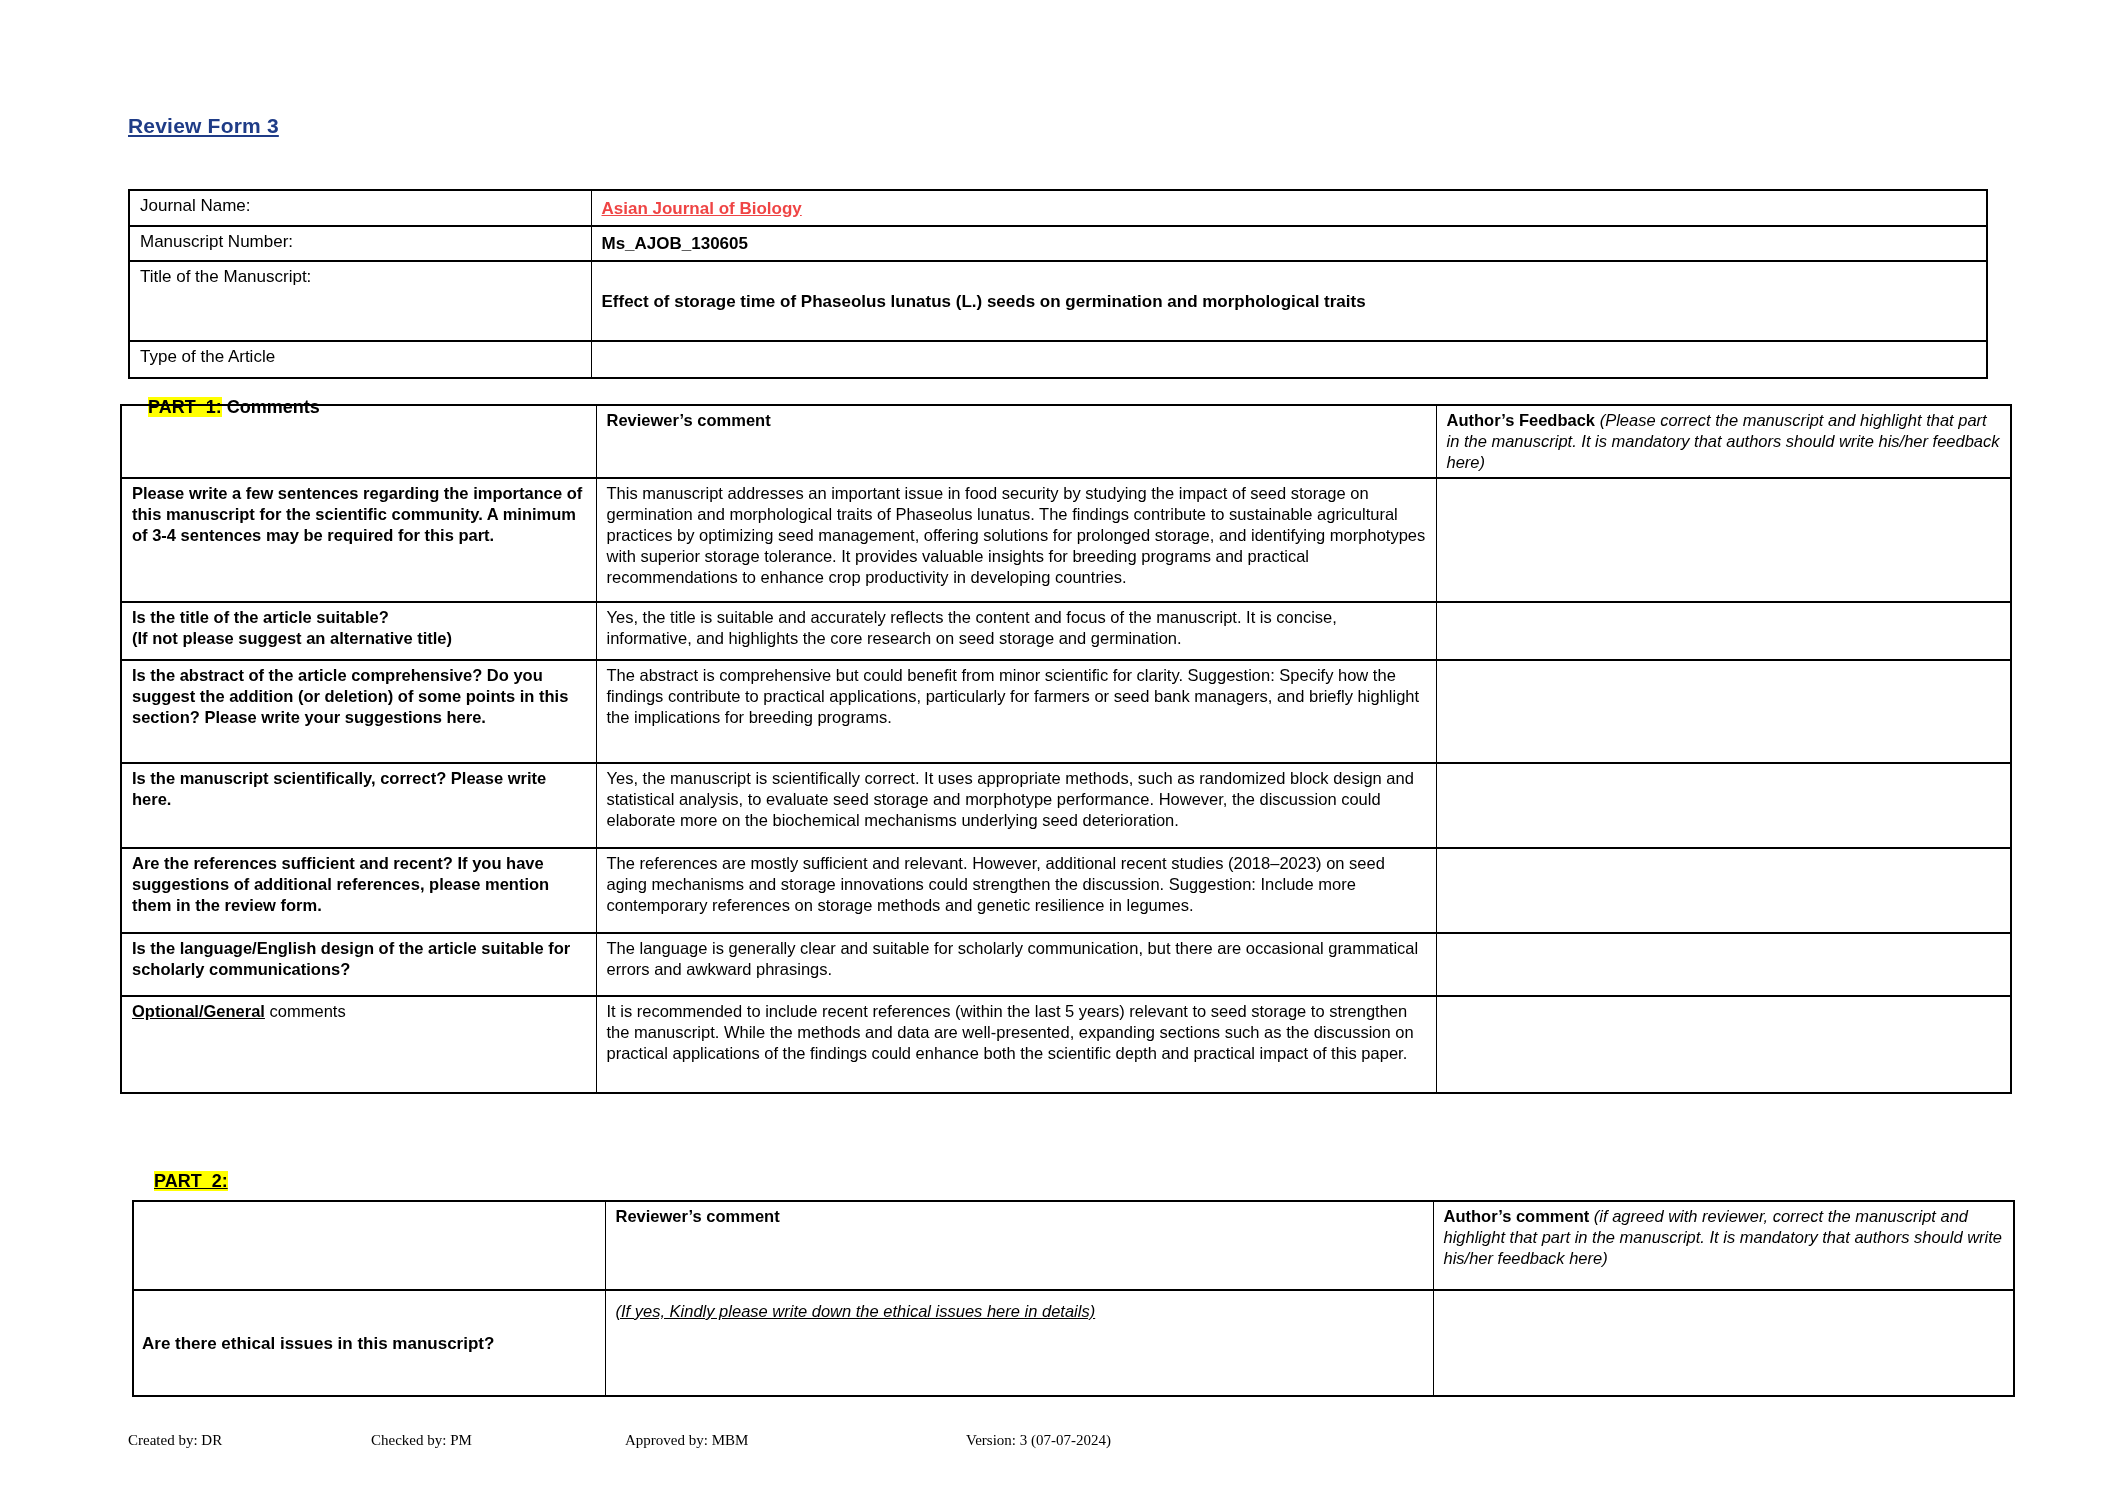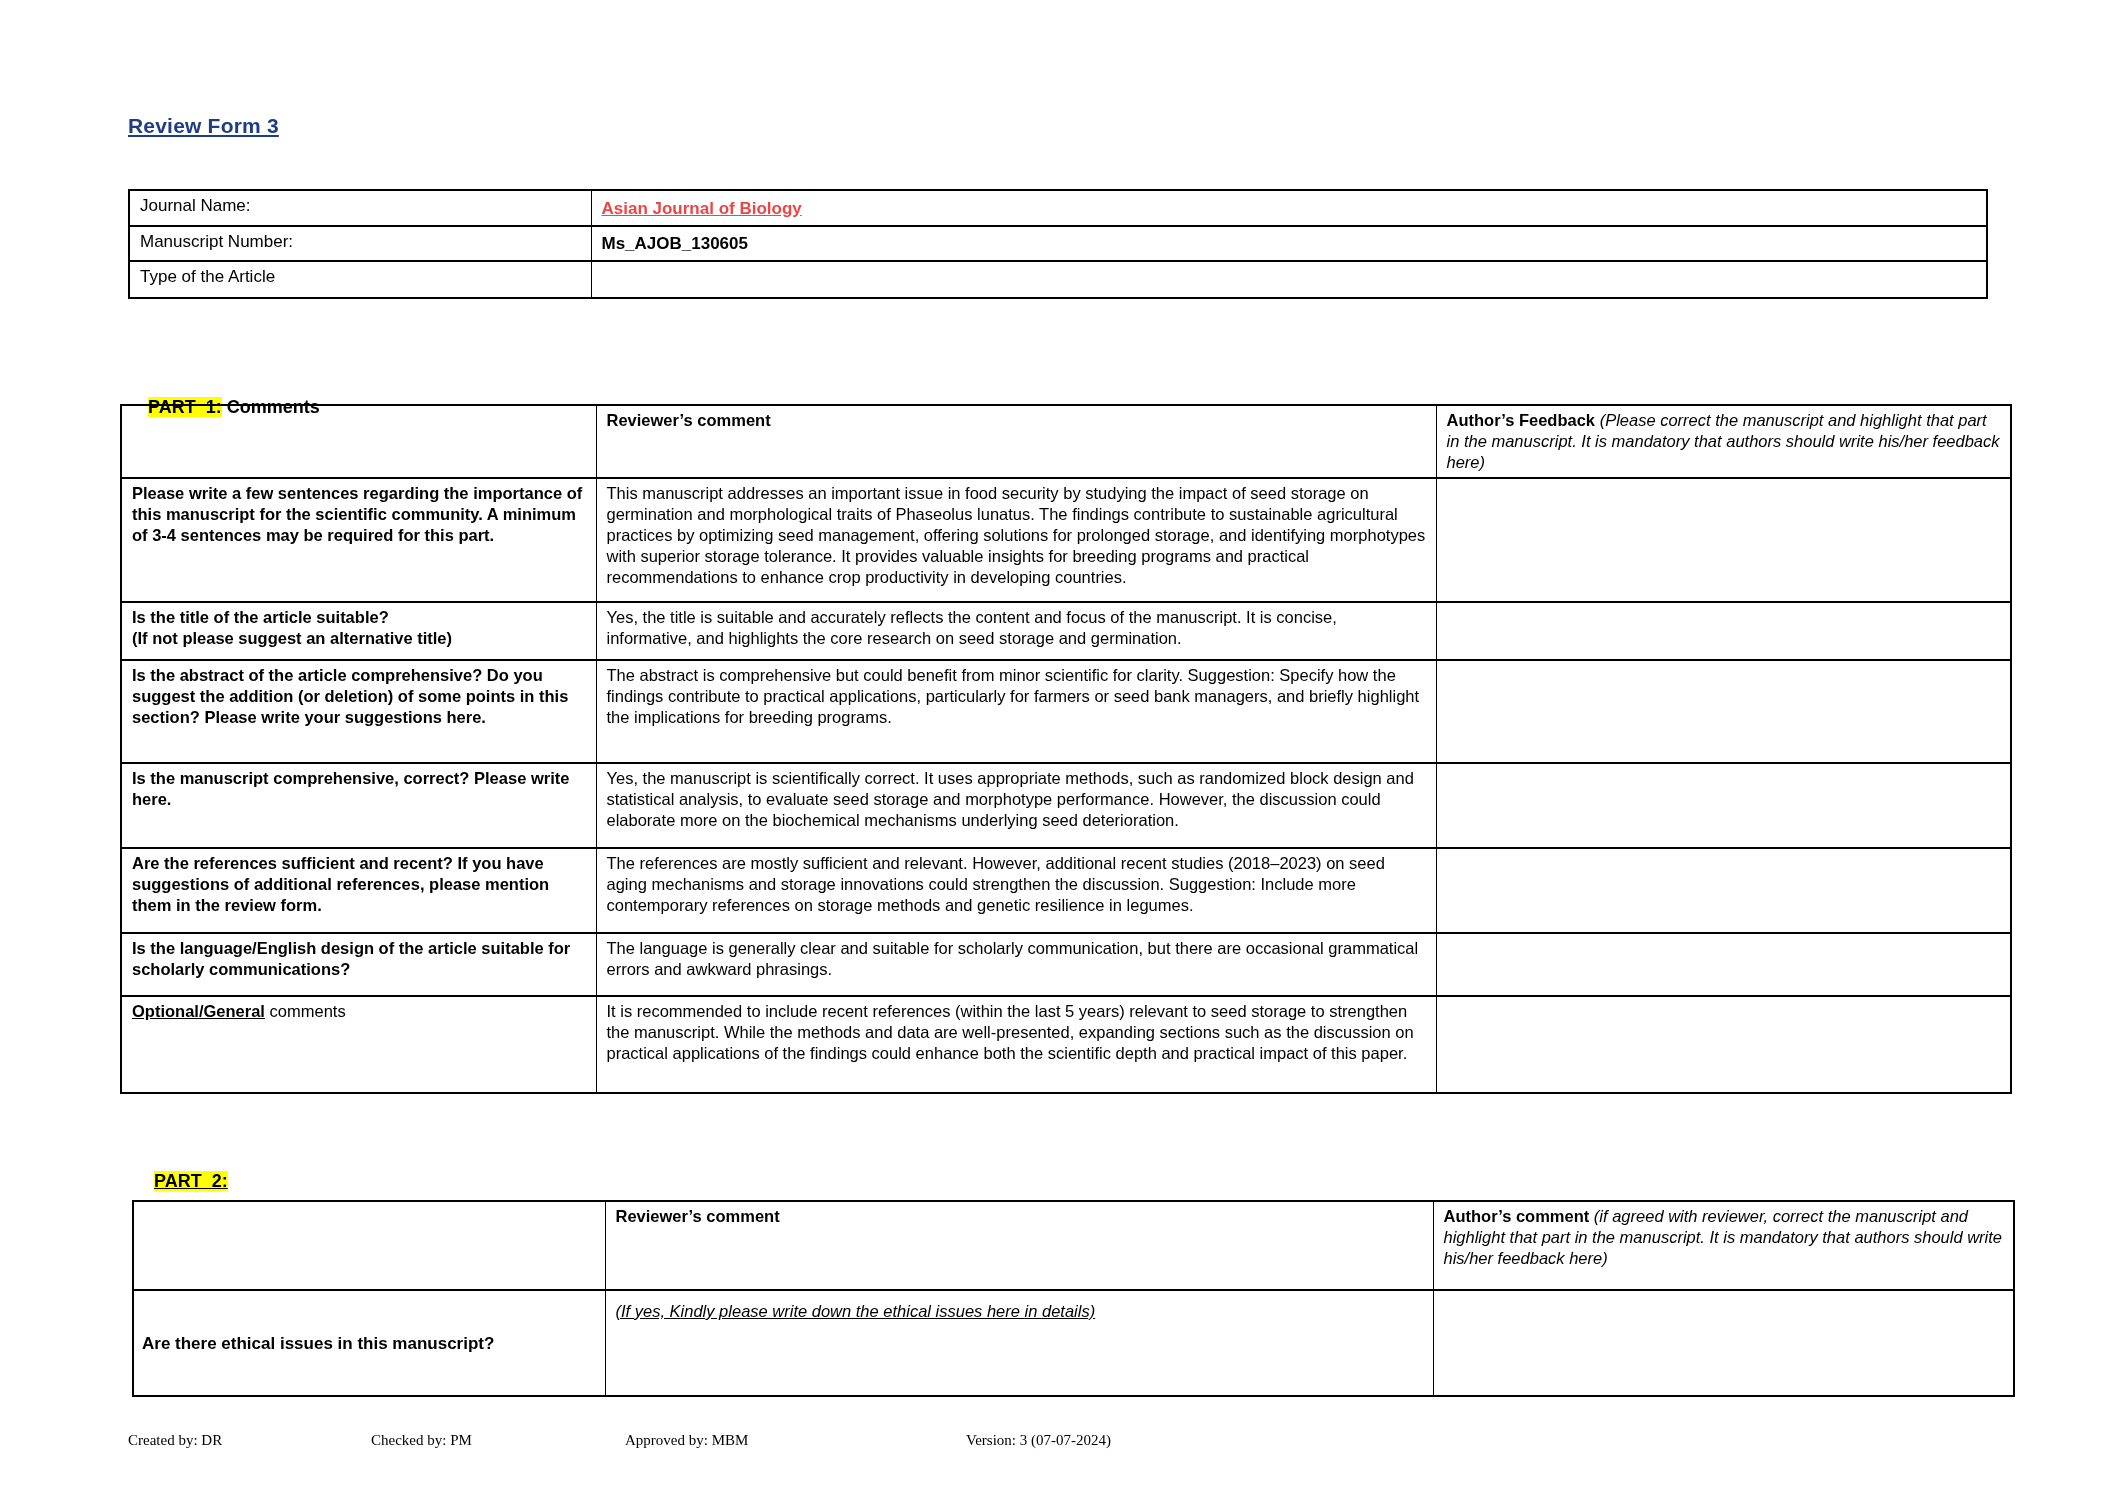--- a/index.html
+++ b/index.html
@@ -93,20 +93,24 @@
     </colgroup>
       <tbody>
         <tr class="jr1">
       <td class="lbl">Journal Name:</td>
       <td class="val"><a class="journal-link">Asian Journal of Biology</a></td>
     </tr>
     <tr class="jr2">
       <td class="lbl">Manuscript Number:</td>
       <td class="val">Ms_AJOB_130605</td>
     </tr>
+    <tr class="jr3">
+      <td class="lbl">Title of the Manuscript:</td>
+      <td class="val">Effect of storage time of Phaseolus lunatus (L.) seeds on germination and morphological traits</td>
+    </tr>
     <tr class="jr4">
       <td class="lbl">Type of the Article</td>
       <td class="val"></td>
     </tr>
   </tbody>
     </table>
 
   <div class="part-heading ph1">
     <span class="hl">PART  1:</span><span> Comments</span>
   </div>
@@ -135,21 +139,21 @@
 (If not please suggest an alternative title)</td>
       <td>Yes, the title is suitable and accurately reflects the content and focus of the manuscript. It is concise, informative, and highlights the core research on seed storage and germination.</td>
       <td></td>
     </tr>
     <tr class="r3">
       <td class="q-cell">Is the abstract of the article comprehensive? Do you suggest the addition (or deletion) of some points in this section? Please write your suggestions here.</td>
       <td>The abstract is comprehensive but could benefit from minor scientific for clarity. Suggestion: Specify how the findings contribute to practical applications, particularly for farmers or seed bank managers, and briefly highlight the implications for breeding programs.</td>
       <td></td>
     </tr>
     <tr class="r4">
-      <td class="q-cell">Is the manuscript comprehensive, correct? Please write here.</td>
+      <td class="q-cell">Is the manuscript scientifically, correct? Please write here.</td>
       <td>Yes, the manuscript is scientifically correct. It uses appropriate methods, such as randomized block design and statistical analysis, to evaluate seed storage and morphotype performance. However, the discussion could elaborate more on the biochemical mechanisms underlying seed deterioration.</td>
       <td></td>
     </tr>
     <tr class="r5">
       <td class="q-cell">Are the references sufficient and recent? If you have suggestions of additional references, please mention them in the review form.</td>
       <td>The references are mostly sufficient and relevant. However, additional recent studies (2018–2023) on seed aging mechanisms and storage innovations could strengthen the discussion. Suggestion: Include more contemporary references on storage methods and genetic resilience in legumes.</td>
       <td></td>
     </tr>
     <tr class="r6">
       <td class="q-cell">Is the language/English design of the article suitable for scholarly communications?</td>

